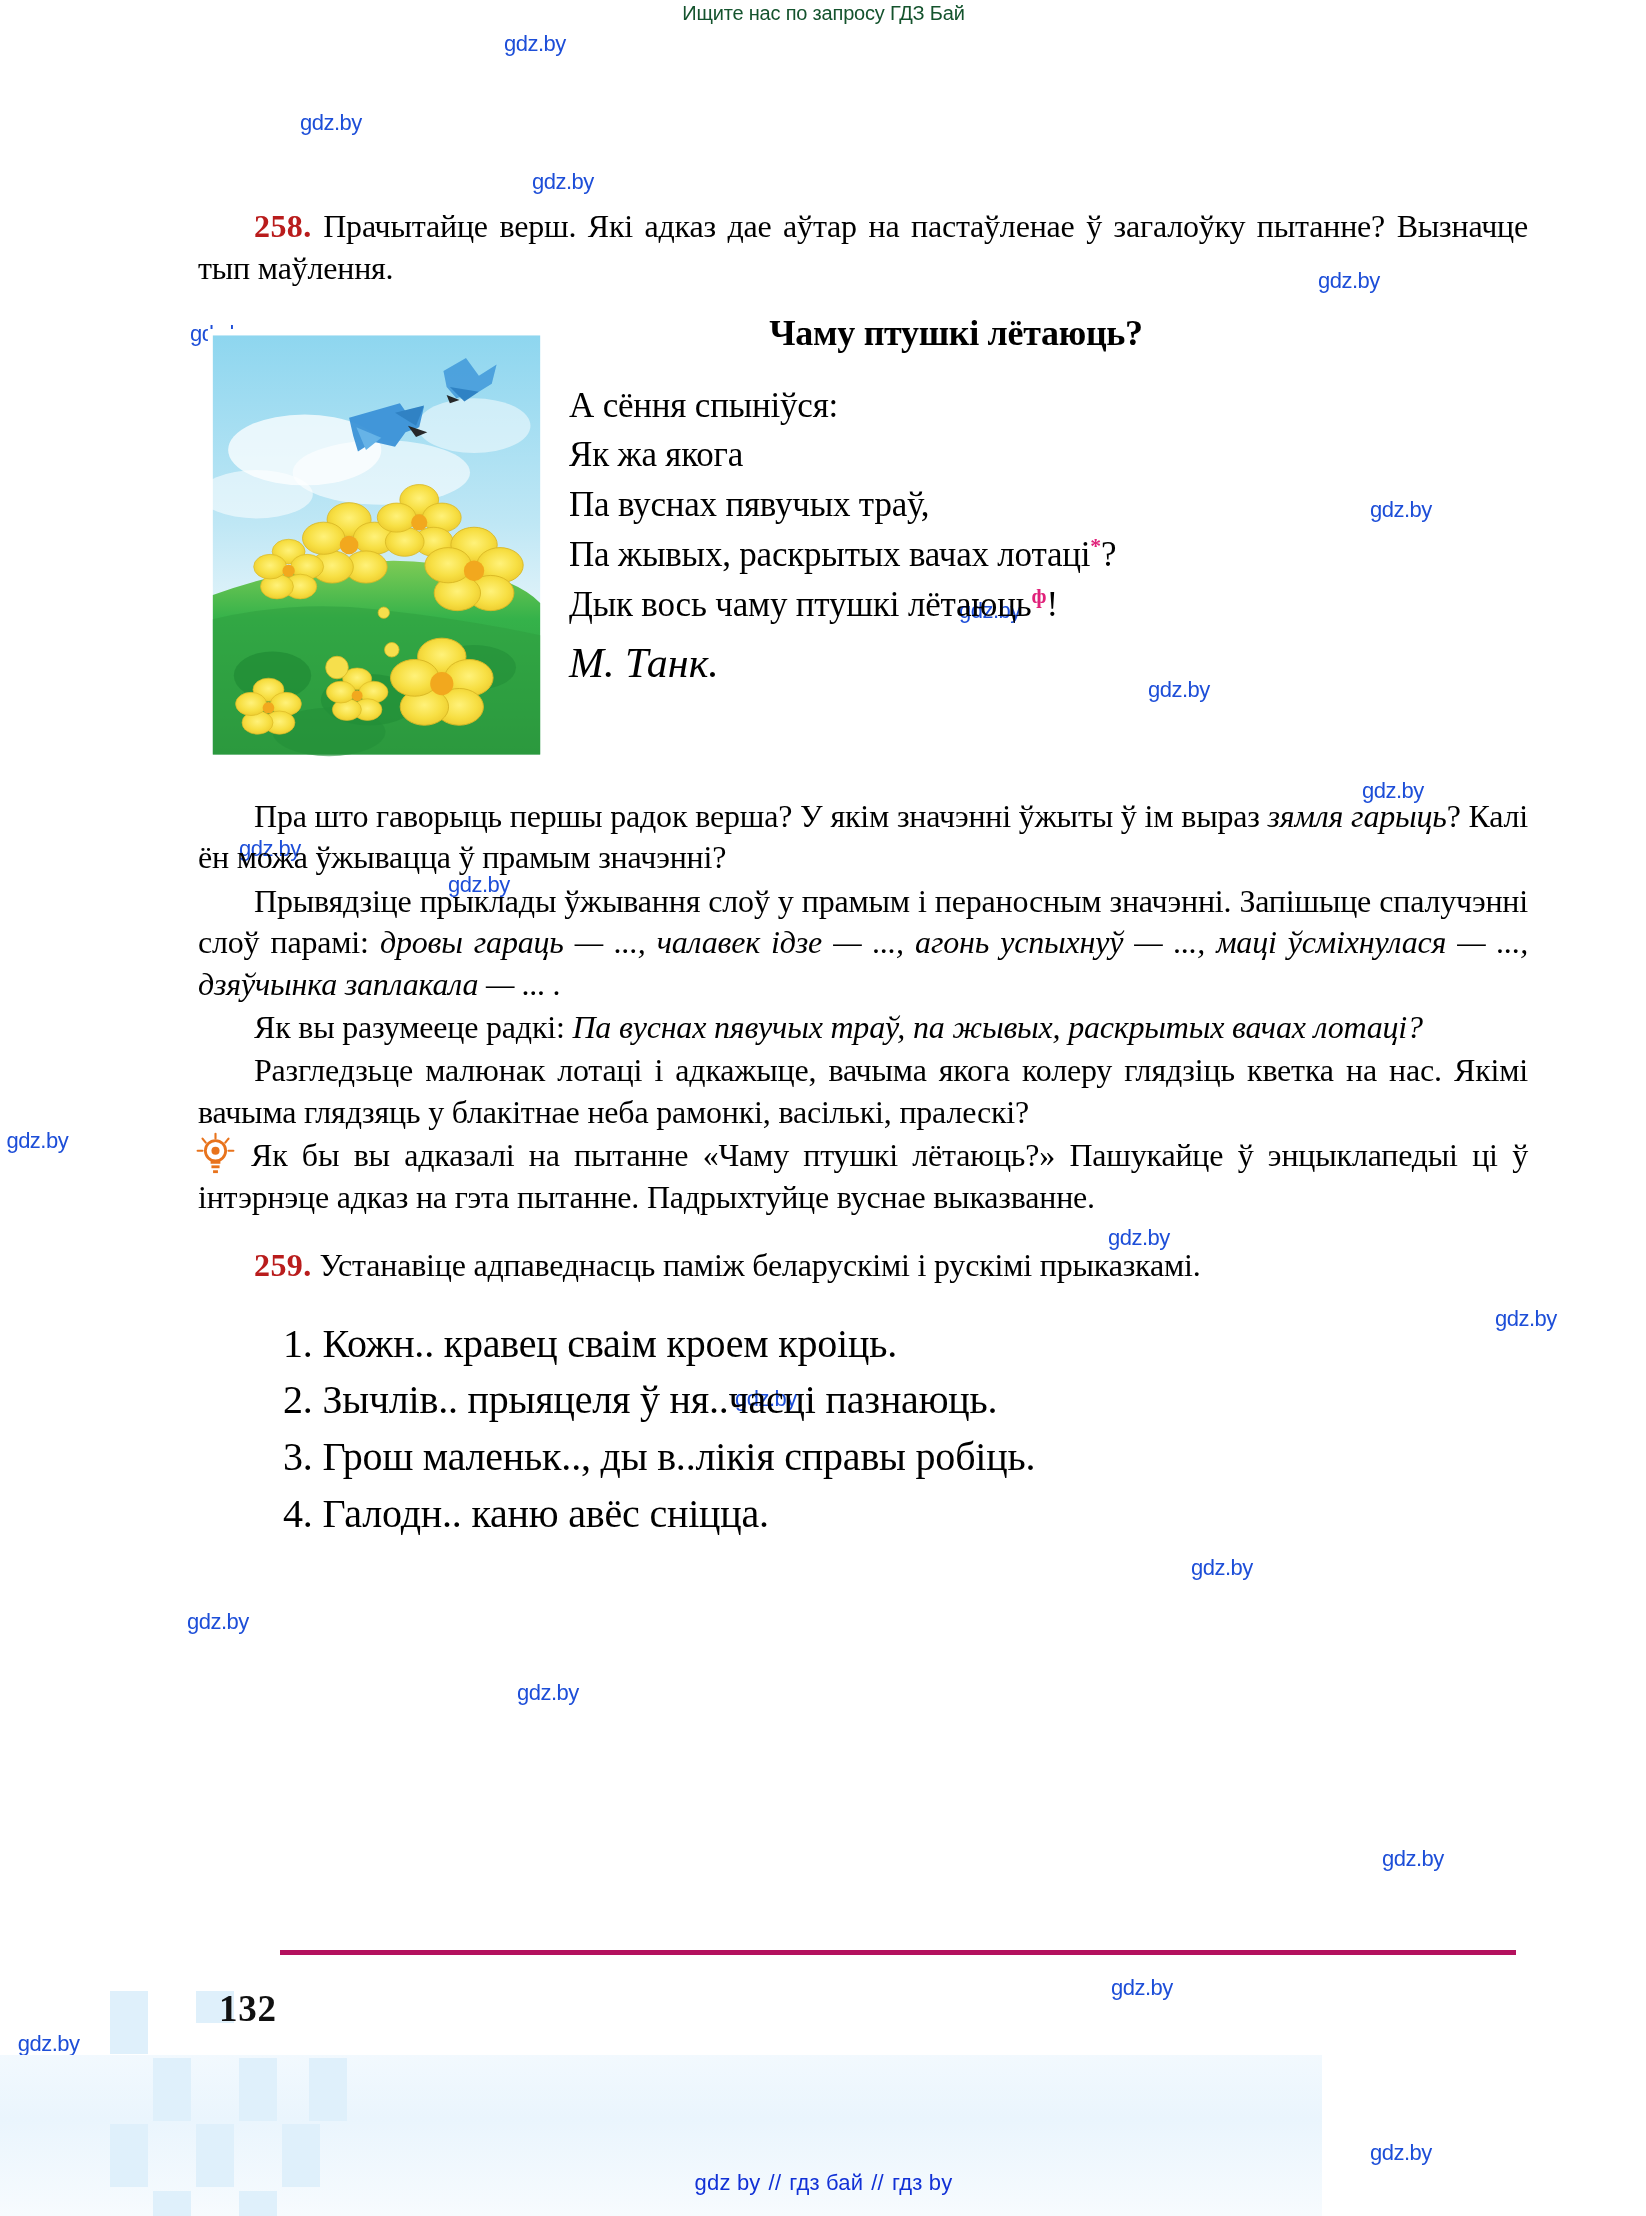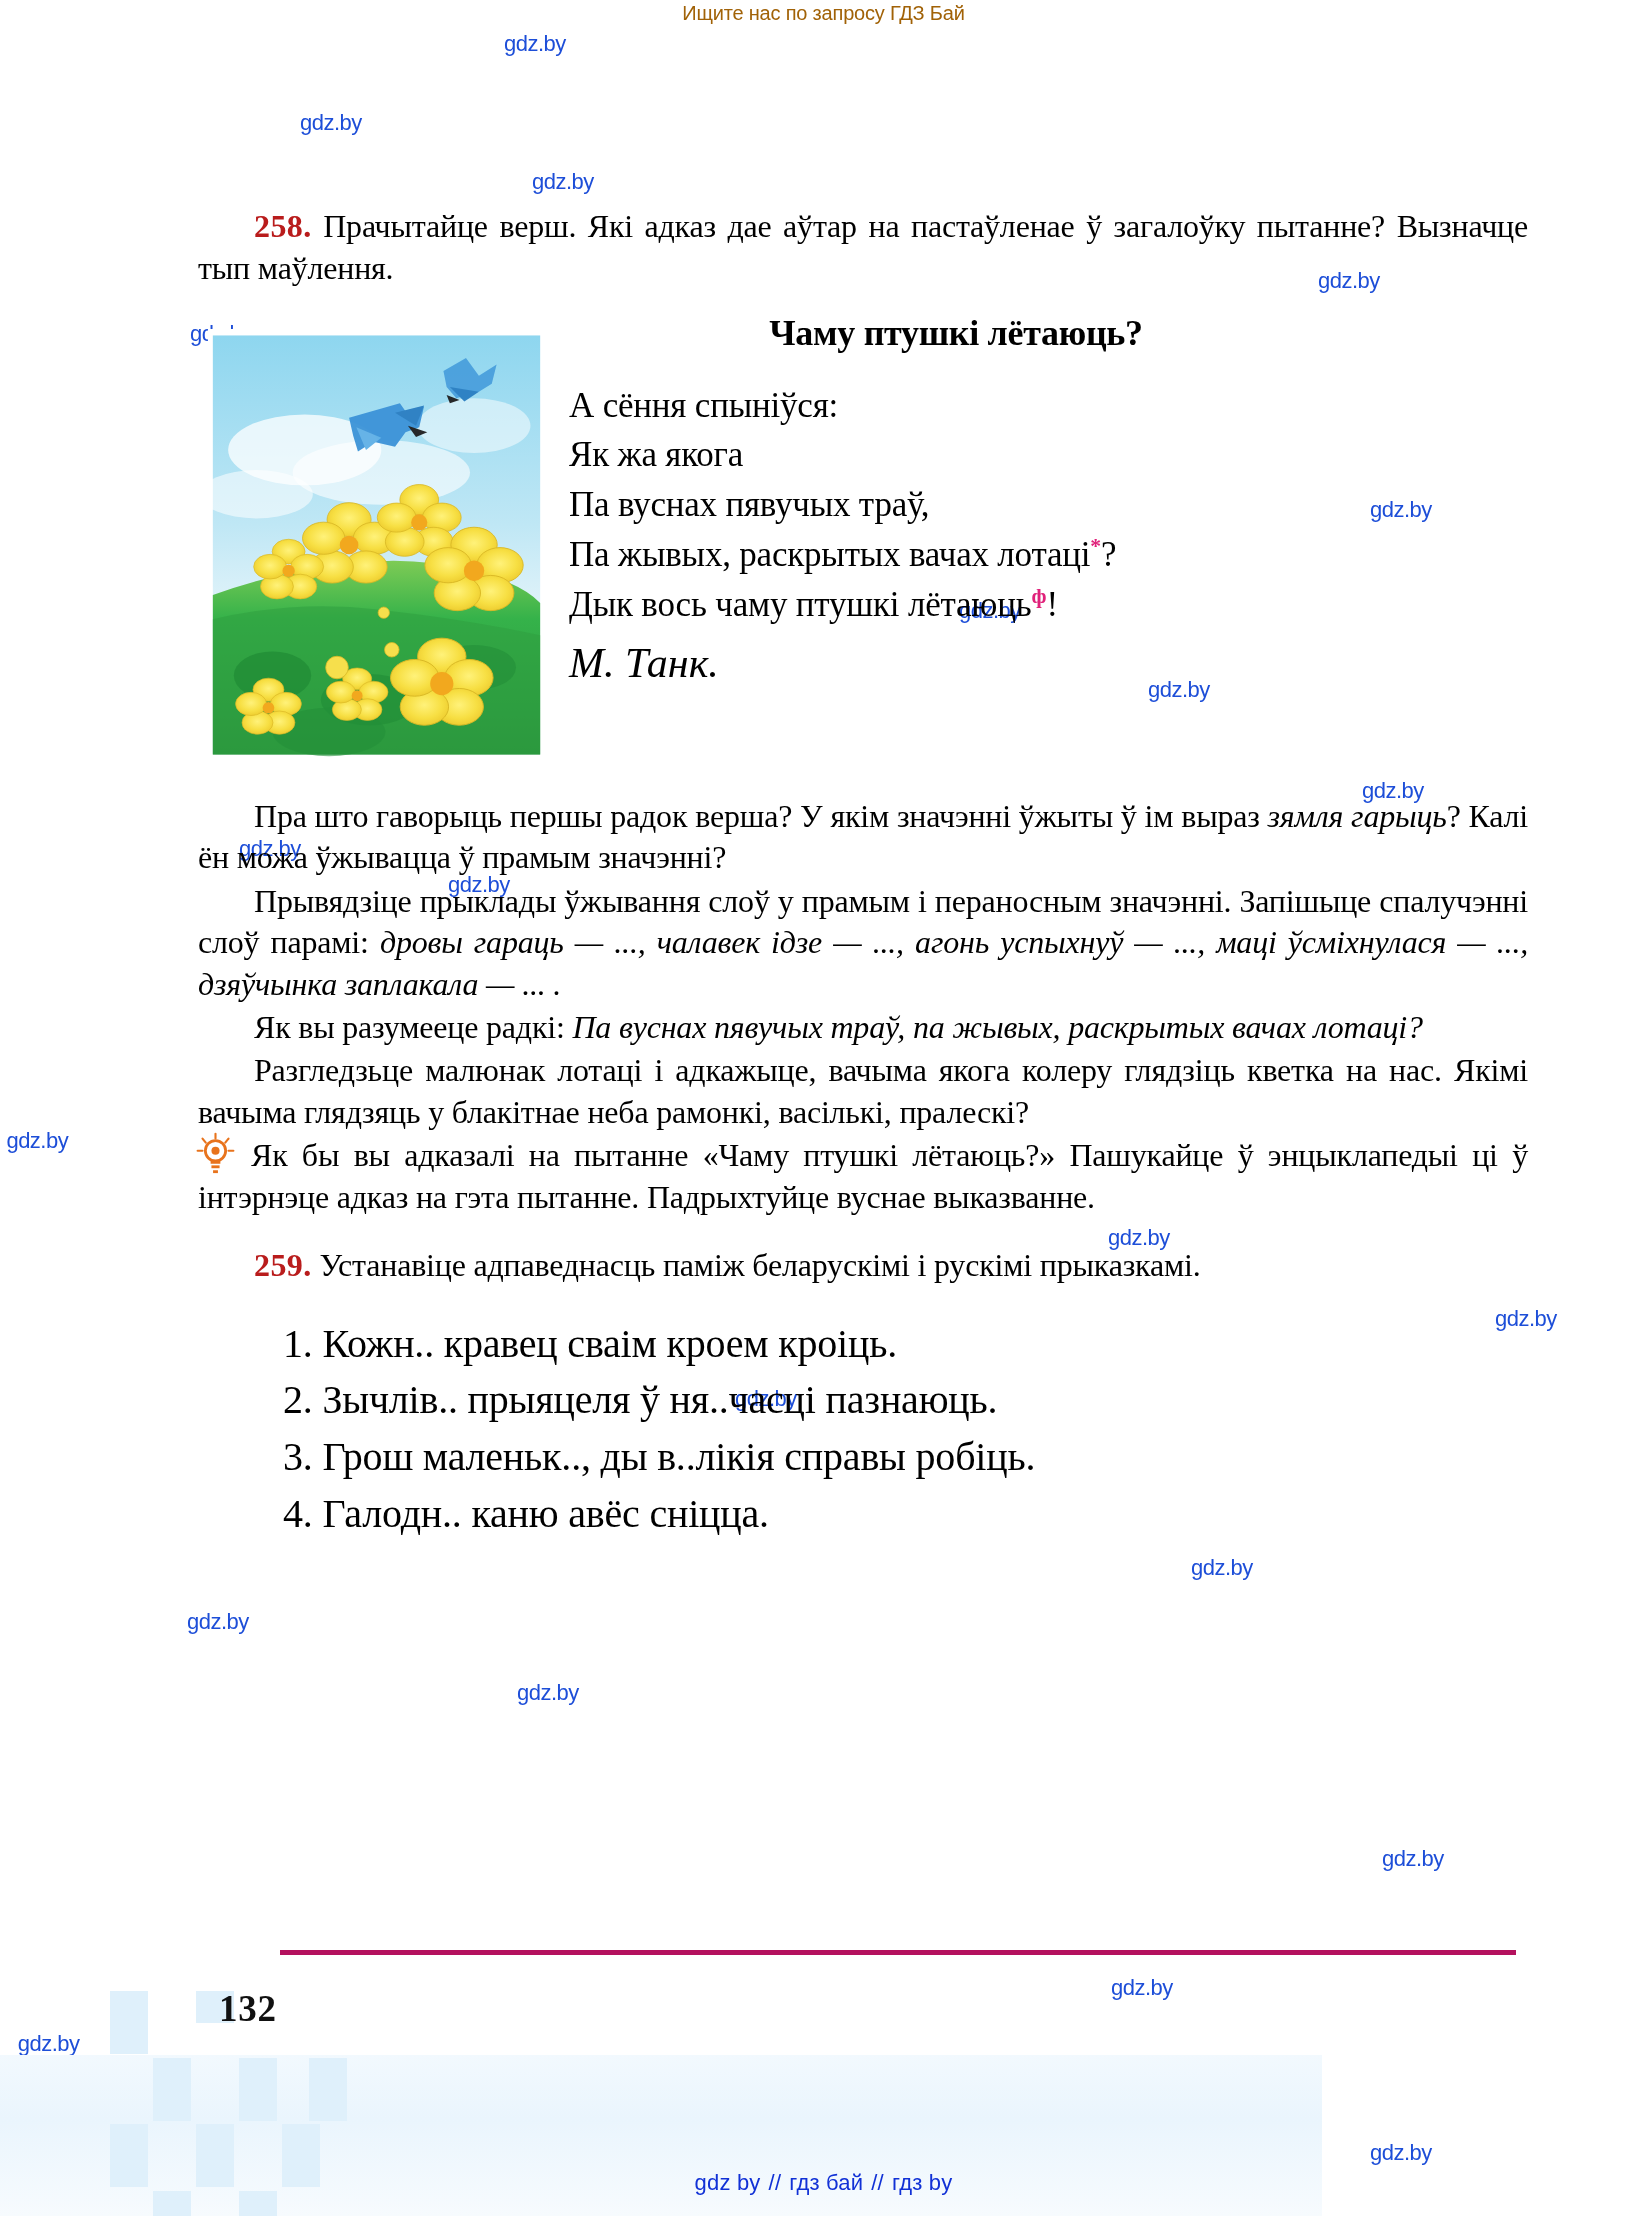--- a/index.html
+++ b/index.html
@@ -15,21 +15,21 @@
   }
 
   
   .promo-banner {
     position: absolute;
     top: 1.6px; left: 0; width: 100%;
     text-align: center;
     font-family: "Liberation Sans", sans-serif;
     font-size: 20px;
     font-weight: 400;
-    color: #a16207;
+    color: #14532d;
     letter-spacing: -0.2px;
   }
 
   
   .wm {
     position: absolute;
     font-family: "Liberation Sans", sans-serif;
     font-size: 22px;
     color: #1d4ed8;
     white-space: nowrap;

